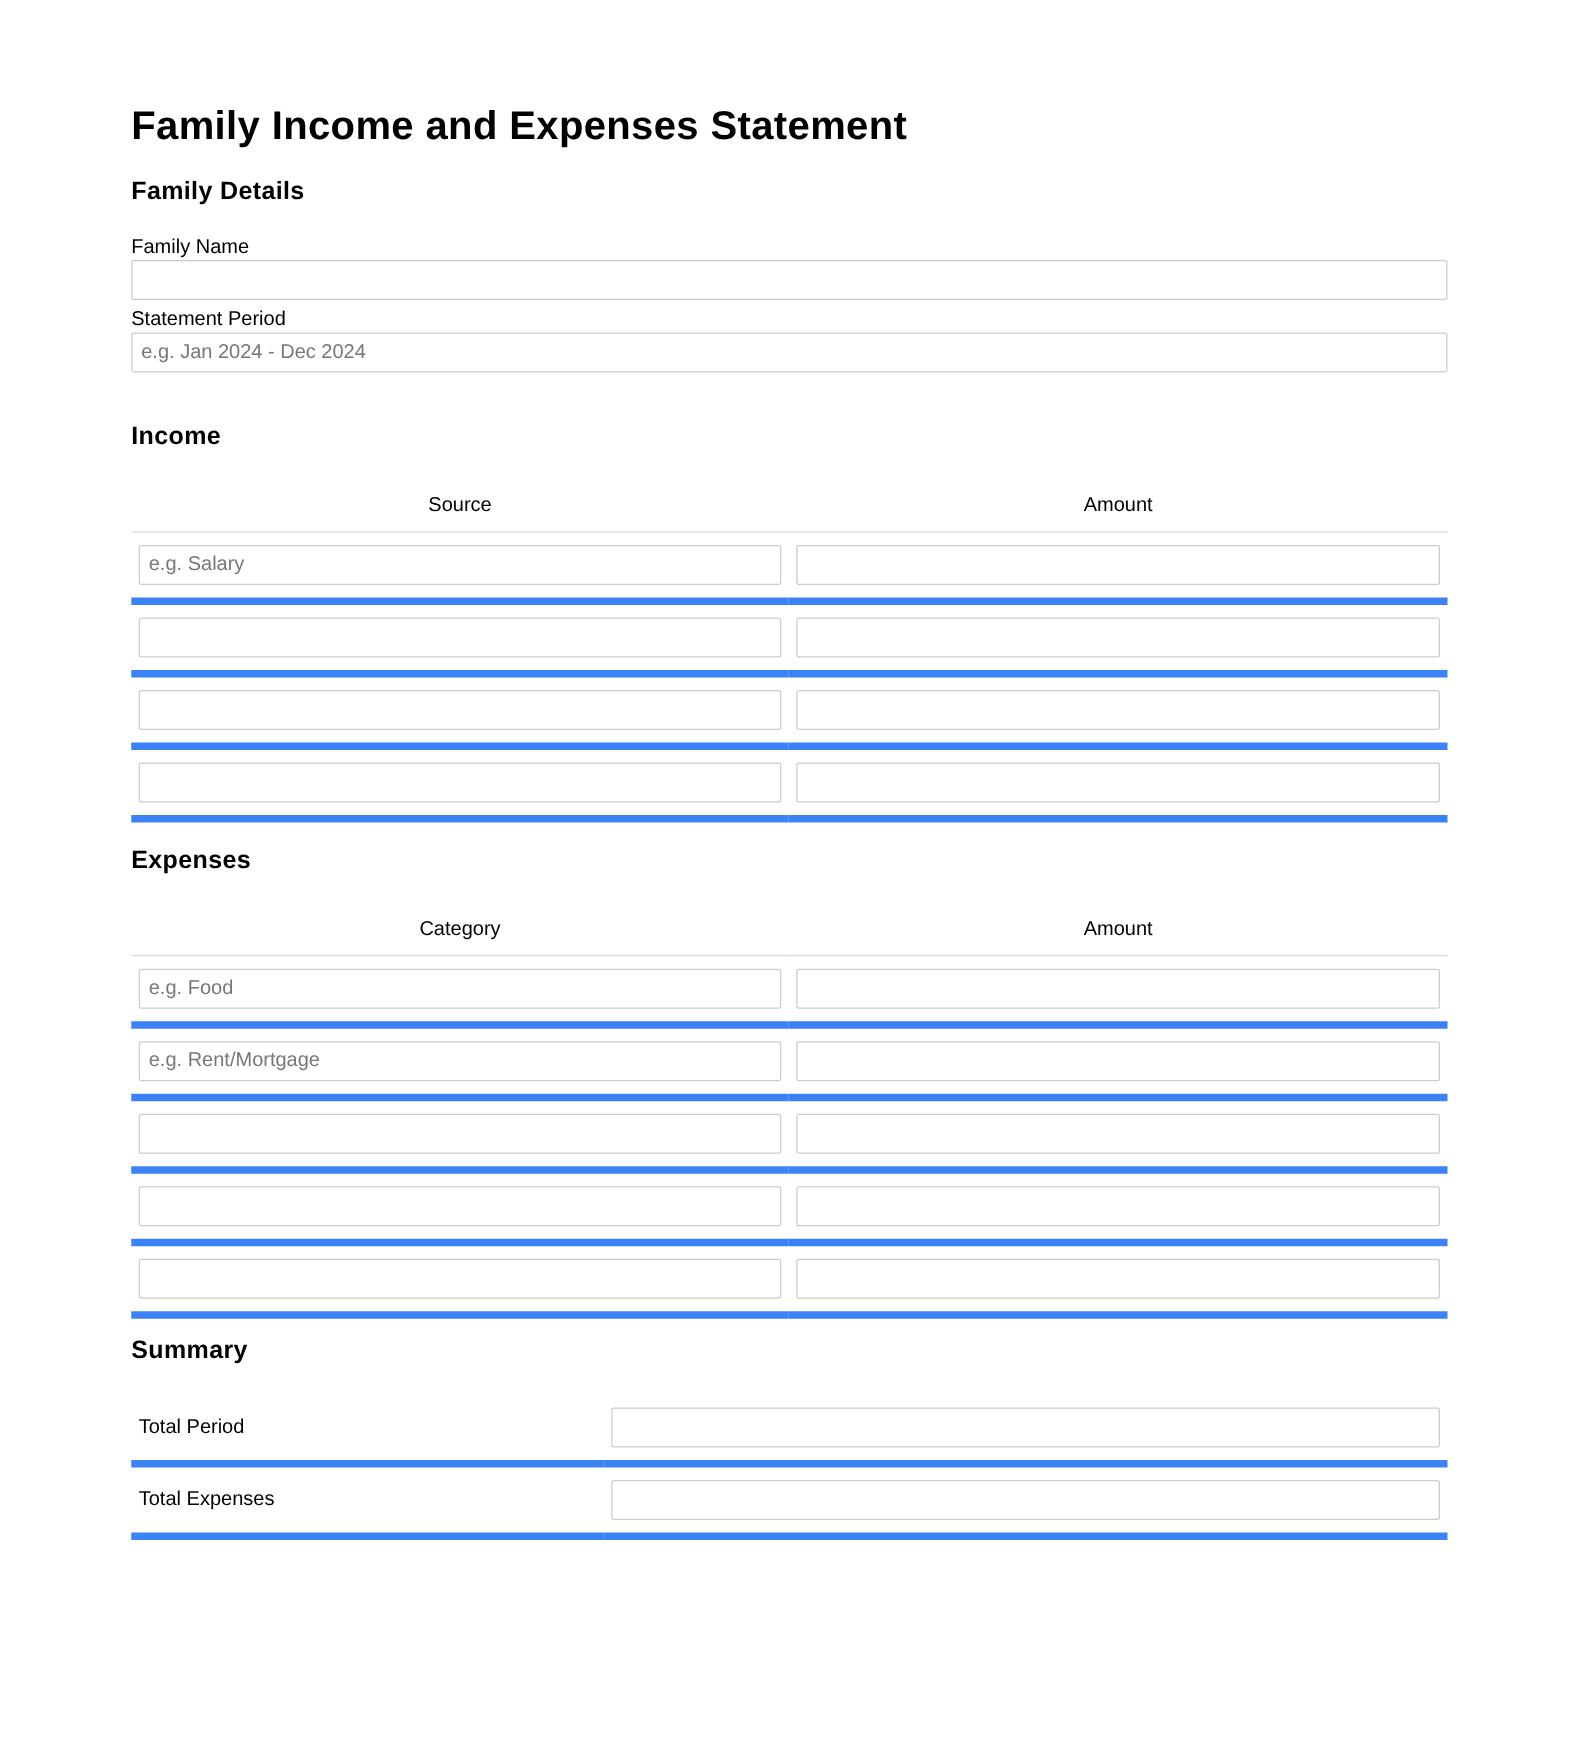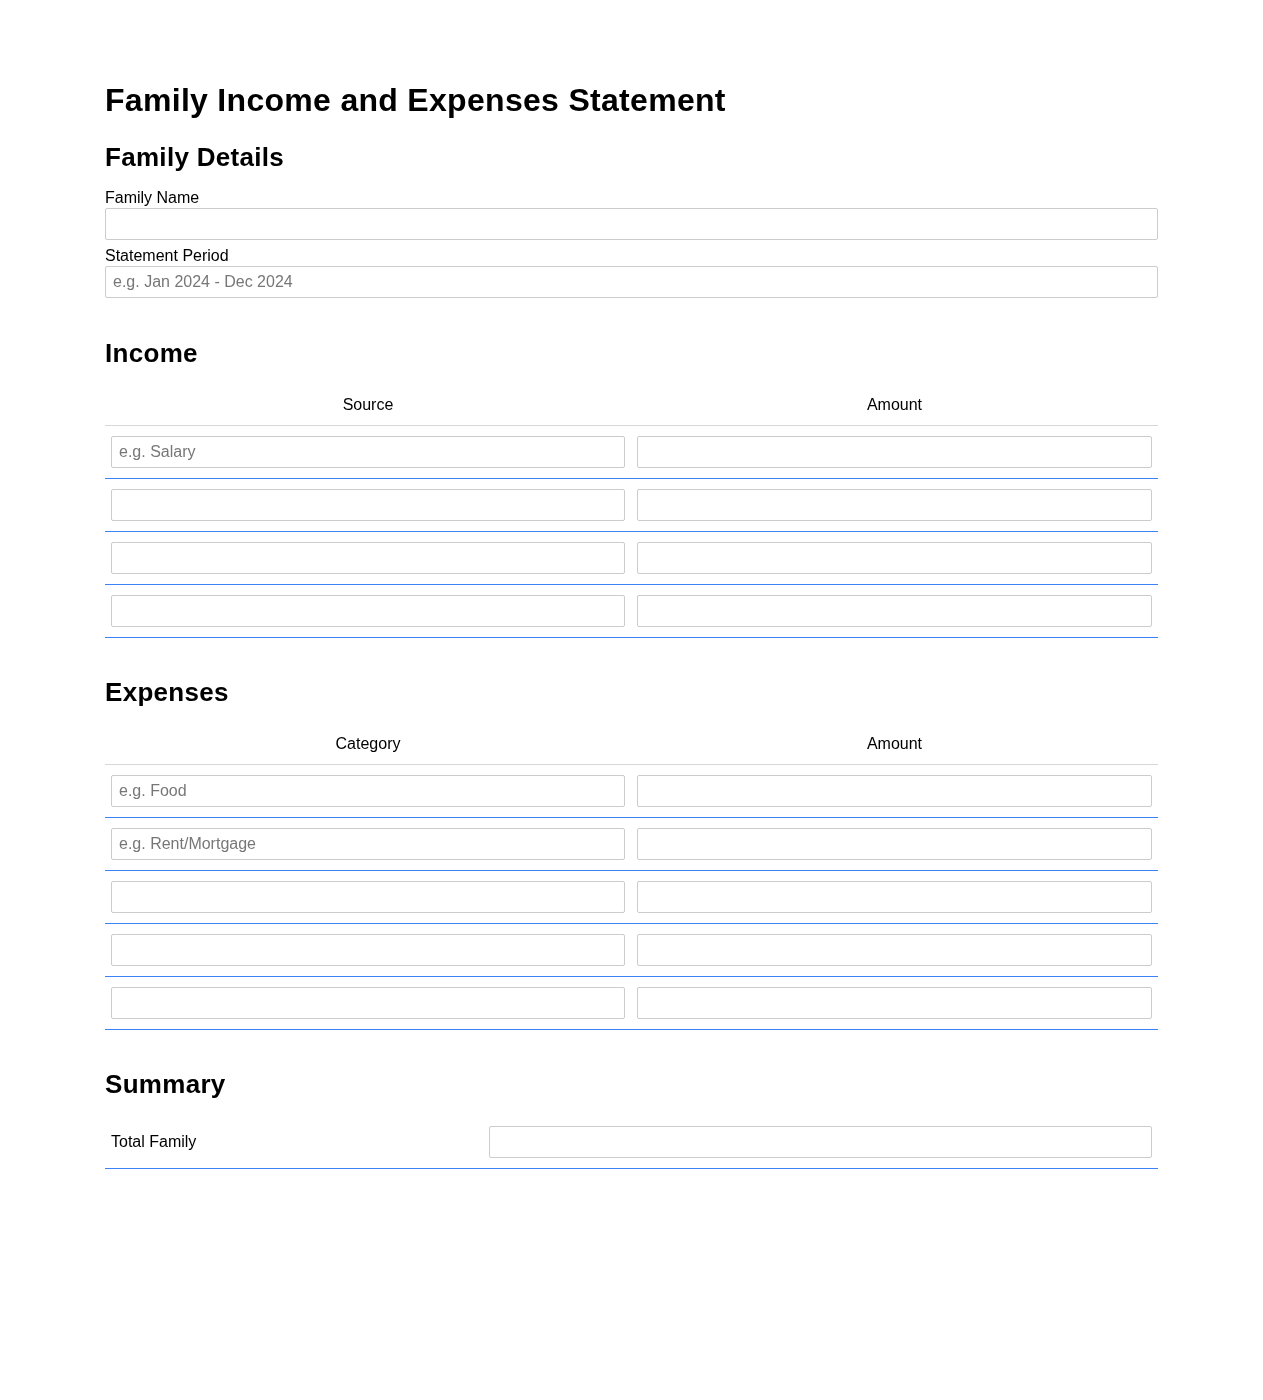--- a/index.html
+++ b/index.html
@@ -1,25 +1,25 @@
 <!DOCTYPE html>
 <html><head>
 <meta charset="utf-8">
 <style>
   html, body { margin: 0; padding: 0; background: #ffffff; }
   body { font-family: "Liberation Sans", sans-serif; color: #000; width: 1263px; height: 1400px; }
   .page { position: absolute; left: 105px; top: 0; width: 1053px; }
   h1 { position: absolute; top: 82px; left: 0; margin: 0; font-size: 32px; font-weight: bold; letter-spacing: 0.3px; white-space: nowrap; }
-  h2 { position: absolute; left: 0; margin: 0; font-size: 26px; font-weight: bold; letter-spacing: 0.3px; white-space: nowrap; }
+  h2 { position: absolute; left: 0; margin: 0; font-size: 20px; font-weight: bold; letter-spacing: 0.3px; white-space: nowrap; }
   .label { position: absolute; left: 0; font-size: 16px; }
   .field { position: absolute; left: 0; width: 1053px; height: 32px; box-sizing: border-box; border: 1px solid #cccccc; border-radius: 2px; font-family: "Liberation Sans", sans-serif; font-size: 16px; padding: 0 7px; color: #000000; background: #fff; outline: none; }
   input::placeholder { color: #777777; }
   table.grid { position: absolute; left: 0; width: 1053px; border-collapse: collapse; }
   table.grid th { font-weight: normal; text-align: center; font-size: 16px; padding: 0 6px; height: 41px; vertical-align: middle; border-bottom: 1px solid #d8d8d8; }
-  table.grid td { height: 52px; padding: 0 6px; border-bottom: 1px solid #3b82f6; vertical-align: middle; }
+  table.grid td { height: 52px; padding: 0 6px; border-bottom: 6px solid #3b82f6; vertical-align: middle; }
   table.grid td input { width: 100%; height: 32px; box-sizing: border-box; border: 1px solid #cccccc; border-radius: 2px; font-family: "Liberation Sans", sans-serif; font-size: 16px; padding: 0 7px; background: #fff; outline: none; }
   table.grid th.c1, table.grid td.c1 { width: 514px; }
   table.sum td.lbl { font-size: 16px; width: 366px; }
 </style>
 </head>
 <body>
 
 <div class="page">
   <h1>Family Income and Expenses Statement</h1>
 
@@ -86,18 +86,22 @@
         <td class="c1"><input type="text" placeholder="" style=""></td>
         <td><input type="text" style=""></td>
       </tr>
     </tbody>
   </table>
 
   <h2 style="top:1069px">Summary</h2>
   <table class="grid sum" style="top:1116px">
     <tbody>
       <tr>
-        <td class="lbl">Total Family</td>
+        <td class="lbl">Total Period</td>
+        <td><input type="text" style=""></td>
+      </tr>
+      <tr>
+        <td class="lbl">Total Expenses</td>
         <td><input type="text" style=""></td>
       </tr>
     </tbody>
   </table>
 </div>
 
 </body></html>

